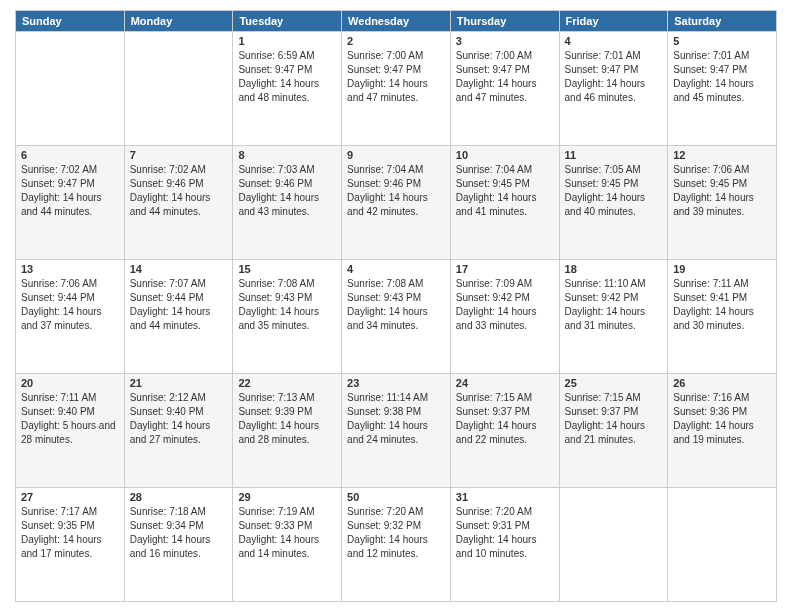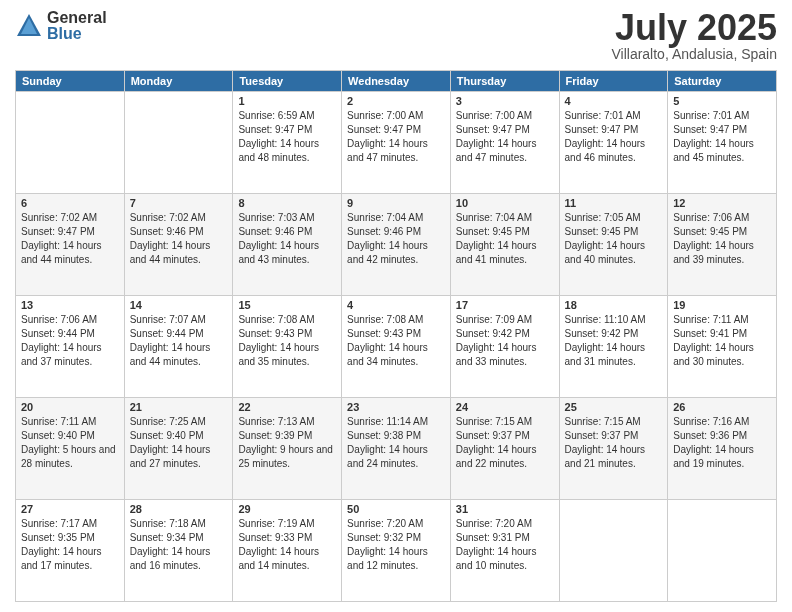--- a/index.html
+++ b/index.html
@@ -99,36 +99,20 @@
       color: #333;
     }
     .empty-cell {
       background: #fff !important;
     }
   </style>
 </head>
 <body>
 
 <div class="page">
-  <div class="header">
-    <div class="logo">
-      <svg class="logo-icon" viewBox="0 0 28 28" xmlns="http://www.w3.org/2000/svg">
-        <polygon points="14,2 26,24 2,24" fill="#2e6da4"></polygon>
-        <polygon points="14,6 22,22 6,22" fill="#5a9fd4"></polygon>
-      </svg>
-      <div class="logo-text">
-        <span class="logo-general">General</span>
-        <span class="logo-blue">Blue</span>
-      </div>
-    </div>
-    <div class="title-block">
-      <div class="month-title">July 2025</div>
-      <div class="subtitle">Villaralto, Andalusia, Spain</div>
-    </div>
-  </div>
 
   <table class="calendar">
     <thead>
       <tr>
         <th>Sunday</th>
         <th>Monday</th>
         <th>Tuesday</th>
         <th>Wednesday</th>
         <th>Thursday</th>
         <th>Friday</th>
@@ -301,31 +285,31 @@
         <span class="day-number">20</span>
         <div class="day-info">
           <span>Sunrise: 7:11 AM</span><br>
           <span>Sunset: 9:40 PM</span><br>
           <span>Daylight: 5 hours and 28 minutes.</span>
         </div>
       </td>
           <td>
         <span class="day-number">21</span>
         <div class="day-info">
-          <span>Sunrise: 7:25 AM</span><br>
+          <span>Sunrise: 2:12 AM</span><br>
           <span>Sunset: 9:40 PM</span><br>
           <span>Daylight: 14 hours and 27 minutes.</span>
         </div>
       </td>
           <td>
         <span class="day-number">22</span>
         <div class="day-info">
           <span>Sunrise: 7:13 AM</span><br>
           <span>Sunset: 9:39 PM</span><br>
-          <span>Daylight: 9 hours and 25 minutes.</span>
+          <span>Daylight: 14 hours and 28 minutes.</span>
         </div>
       </td>
           <td>
         <span class="day-number">23</span>
         <div class="day-info">
           <span>Sunrise: 11:14 AM</span><br>
           <span>Sunset: 9:38 PM</span><br>
           <span>Daylight: 14 hours and 24 minutes.</span>
         </div>
       </td>

